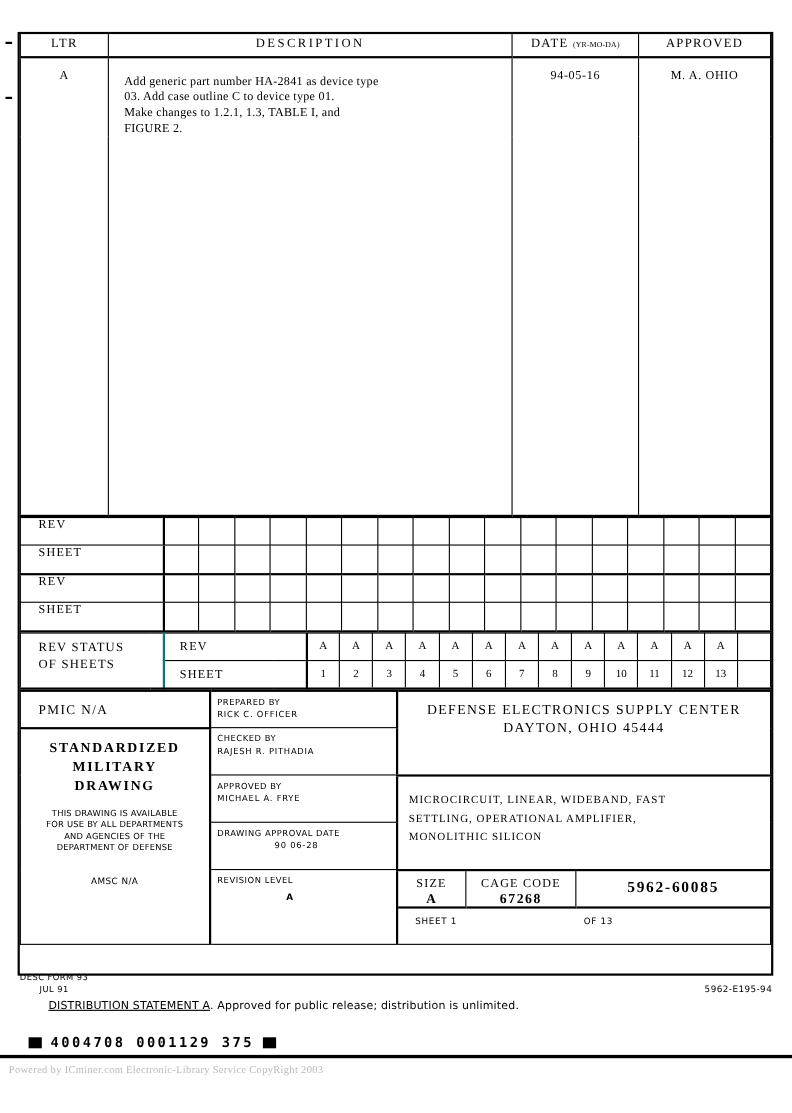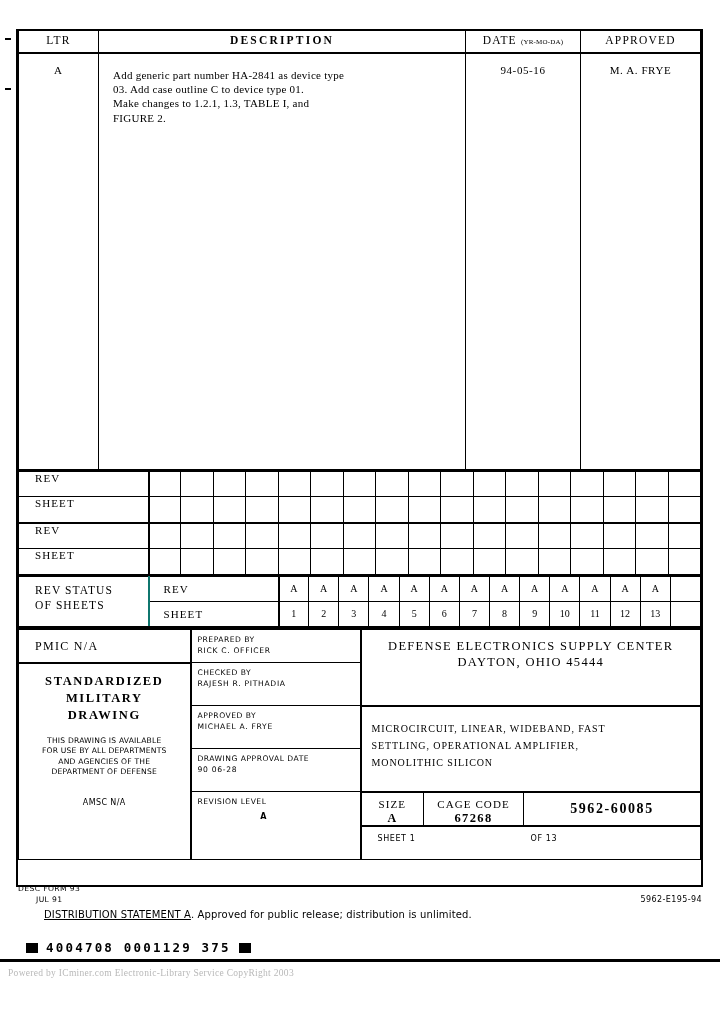--- a/index.html
+++ b/index.html
@@ -67,21 +67,21 @@
 
   .rev-head td {
     height: 19px;
     text-align: center;
     font-size: 11.5px;
     letter-spacing: 1.2px;
     border-bottom: 2px solid #000;
     border-top: none;
     line-height: 19px;
   }
-  .rev-head td.desc { letter-spacing: 2.2px; font-weight: bold; }
+  .rev-head td.desc { letter-spacing: 2.2px; }
   .sub-note {
     font-size: 7px;
     letter-spacing: 0.2px;
   }
 
   .rev-body td {
     border-top: none;
     border-bottom: none;
     font-size: 11px;
   }
@@ -191,21 +191,21 @@
 
   .sigcell {
     font-family: "DejaVu Sans", sans-serif;
     font-size: 7.6px;
     letter-spacing: 0.5px;
     padding: 4px 0 0 6px;
     line-height: 11px;
     border-right: 2px solid #000 !important;
   }
   .sigcell .val { letter-spacing: 0.7px; }
-  .sigcell .ctr { padding-right: 18px; }
+  .sigcell .ctr { text-align: center; padding-right: 18px; }
   .sigcell .revlvl { text-align: center; font-weight: bold; font-size: 8px; padding-right: 30px; margin-top: 4px;}
 
   .agency {
     text-align: center;
     font-size: 12.5px;
     letter-spacing: 1.3px;
     line-height: 16px;
     padding: 8px 0 8px 0;
     border-bottom: 2px solid #000 !important;
   }
@@ -336,21 +336,21 @@
       </tr>
       <tr class="rev-body">
         <td class="ltr">A</td>
         <td class="descbody">
           <div>Add generic part number HA-2841 as device type</div>
           <div>03.  Add case outline C to device type 01.</div>
           <div>Make changes to 1.2.1, 1.3, TABLE I, and</div>
           <div>FIGURE 2.</div>
         </td>
         <td class="datebody">94-05-16</td>
-        <td class="apprbody">M. A. FRYE</td>
+        <td class="apprbody">M. A. OHIO</td>
       </tr>
       <tr class="rev-blank">
         <td></td>
         <td></td>
         <td></td>
         <td></td>
       </tr>
     </tbody>
       </table>
 

